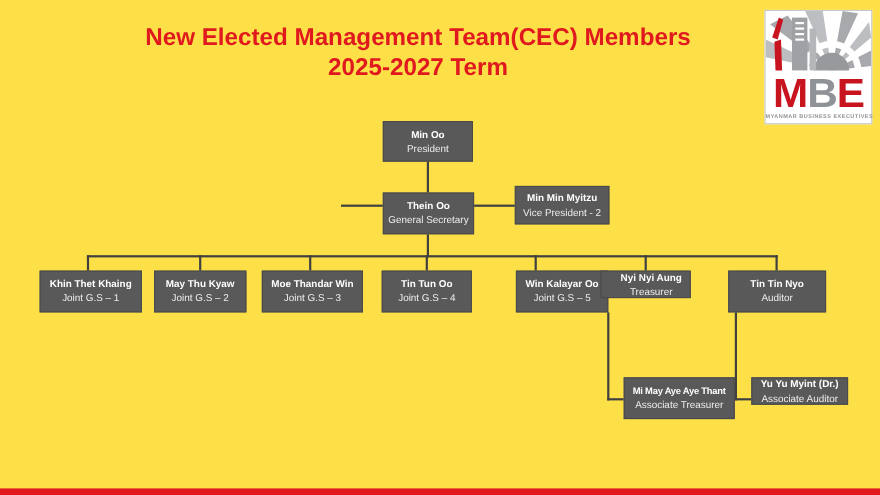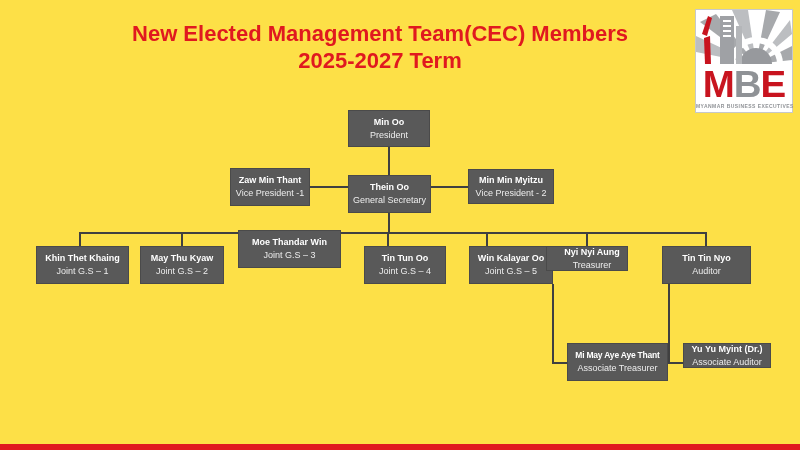--- a/index.html
+++ b/index.html
@@ -41,22 +41,22 @@
   .node .nm{font-weight:bold; font-size:9px; line-height:11px; white-space:nowrap;}
   .node .rl{font-size:9px; line-height:11px; color:#ededed; white-space:nowrap;}
   .node.tight .nm{font-size:8.5px; letter-spacing:-0.2px;}
   
   .n-president{left:348px; top:110px; width:82px; height:37px;}
   .n-vp1{left:230px; top:168px; width:80px; height:38px;}
   .n-gs{left:348px; top:175px; width:83px; height:38px;align-items:center;}
   .n-vp2{left:468px; top:169px; width:86px; height:35px;}
   .n-jgs1{left:36px;  top:246px; width:93px; height:38px;justify-content:center;}
   .n-jgs2{left:140px; top:246px; width:84px; height:38px;}
-  .n-jgs3{left:238px; top:230px; width:103px; height:38px;}
-  .n-jgs4{left:364px; top:246px; width:82px; height:38px;}
+  .n-jgs3{left:238px; top:246px; width:92px; height:38px;}
+  .n-jgs4{left:347px; top:246px; width:82px; height:38px;}
   .n-jgs5{left:445px; top:246px; width:84px; height:38px;margin-left:24px;}
   .n-treasurer{left:546px; top:246px; width:82px; height:25px;padding-left:10px;}
   .n-auditor{left:662px; top:246px; width:89px; height:38px;}
   .n-assoc-treasurer{left:567px; top:343px; width:101px; height:38px;}
   .n-assoc-auditor{left:683px; top:343px; width:88px; height:25px;}
   
   .ln{position:absolute; background:#404040;}
   
   .footer-bar{position:absolute; left:0; top:444px; width:800px; height:6px; background:#e0191f;}
 </style>
@@ -115,24 +115,20 @@
   <div class="ln" style="left:705px;top:232px;width:2px;height:14px"></div>
   <div class="ln" style="left:552px;top:284px;width:2px;height:80px"></div>
   <div class="ln" style="left:552px;top:362px;width:15px;height:2px"></div>
   <div class="ln" style="left:668px;top:284px;width:2px;height:80px"></div>
   <div class="ln" style="left:668px;top:362px;width:15px;height:2px"></div>
 
   <div class="node n-president">
     <div class="nm">Min Oo</div>
     <div class="rl">President</div>
   </div>
-  <div class="node n-vp1">
-    <div class="nm">Zaw Min Thant</div>
-    <div class="rl">Vice President -1</div>
-  </div>
   <div class="node n-gs">
     <div class="nm">Thein Oo</div>
     <div class="rl">General Secretary</div>
   </div>
   <div class="node n-vp2">
     <div class="nm">Min Min Myitzu</div>
     <div class="rl">Vice President - 2</div>
   </div>
   <div class="node n-jgs1">
     <div class="nm">Khin Thet Khaing</div>

